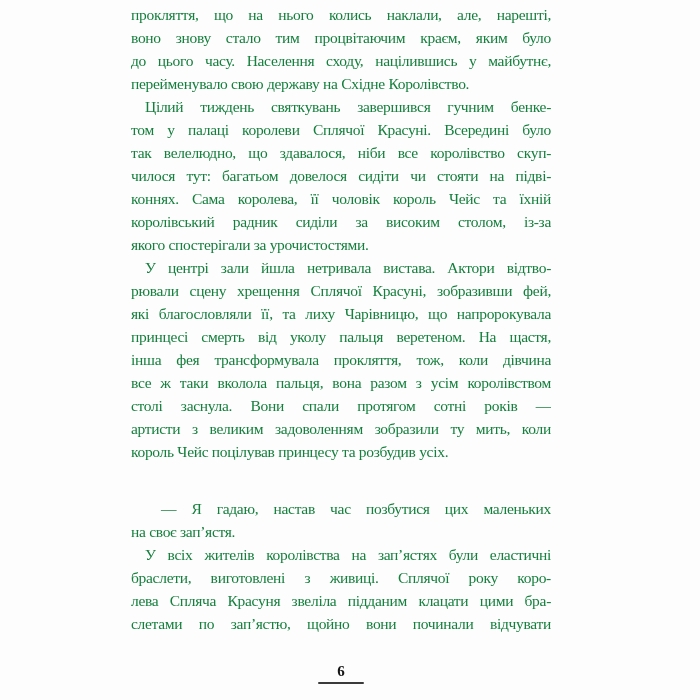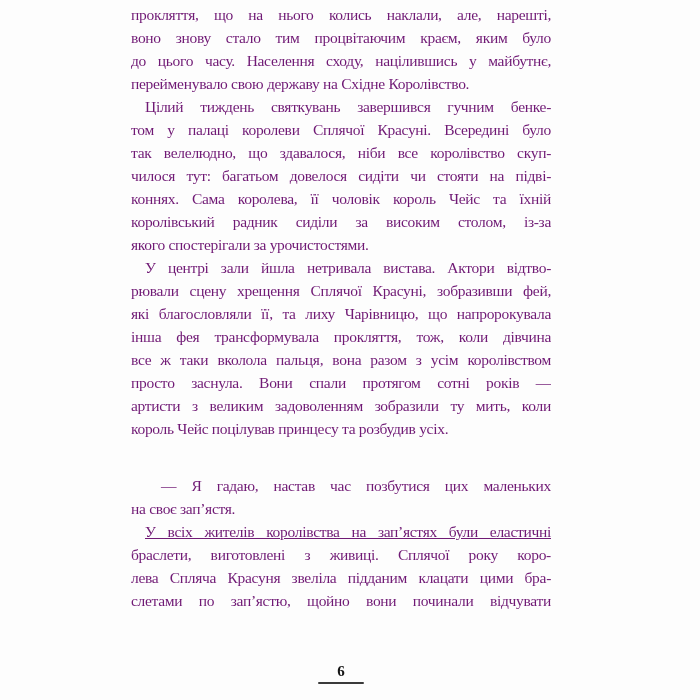--- a/index.html
+++ b/index.html
@@ -20,21 +20,21 @@
     left: 131px;
     top: 3px;
     width: 420px;
   }
 
   .line {
     height: 23px;
     line-height: 23px;
     font-size: 15.5px;
     letter-spacing: -0.3px;
-    color: #701a75;
+    color: #15803d;
     text-align: justify;
     text-align-last: justify;
     text-justify: inter-word;
     overflow: hidden;
     white-space: normal;
   }
 
   .line.para-end {
     text-align-last: left;
   }
@@ -76,28 +76,29 @@
       <div class="line" style="text-indent: 14px;">Цілий тиждень святкувань завершився гучним бенке-</div>
       <div class="line">том у палаці королеви Сплячої Красуні. Всередині було</div>
       <div class="line">так велелюдно, що здавалося, ніби все королівство скуп-</div>
       <div class="line">чилося тут: багатьом довелося сидіти чи стояти на підві-</div>
       <div class="line">коннях. Сама королева, її чоловік король Чейс та їхній</div>
       <div class="line">королівський радник сиділи за високим столом, із-за</div>
       <div class="line para-end">якого спостерігали за урочистостями.</div>
       <div class="line" style="text-indent: 14px;">У центрі зали йшла нетривала вистава. Актори відтво-</div>
       <div class="line">рювали сцену хрещення Сплячої Красуні, зобразивши фей,</div>
       <div class="line">які благословляли її, та лиху Чарівницю, що напророкувала</div>
+      <div class="line">принцесі смерть від уколу пальця веретеном. На щастя,</div>
       <div class="line">інша фея трансформувала прокляття, тож, коли дівчина</div>
       <div class="line">все ж таки вколола пальця, вона разом з усім королівством</div>
-      <div class="line">просто заснула. Вони спали протягом сотні років —</div>
+      <div class="line">столі заснула. Вони спали протягом сотні років —</div>
       <div class="line">артисти з великим задоволенням зобразили ту мить, коли</div>
       <div class="line para-end">король Чейс поцілував принцесу та розбудив усіх.</div>
       <div class="line" style="text-indent: 30px; margin-top: 34px;">— Я гадаю, настав час позбутися цих маленьких</div>
       <div class="line para-end">на своє зап’ястя.</div>
-      <div class="line" style="text-indent: 14px; text-decoration: underline;">У всіх жителів королівства на зап’ястях були еластичні</div>
+      <div class="line" style="text-indent: 14px;">У всіх жителів королівства на зап’ястях були еластичні</div>
       <div class="line">браслети, виготовлені з живиці. Сплячої року коро-</div>
       <div class="line">лева Спляча Красуня звеліла підданим клацати цими бра-</div>
       <div class="line">слетами по зап’ястю, щойно вони починали відчувати</div>
     </main>
 
   <footer class="page-footer">
     <div class="page-number">6</div>
     <div class="page-number-rule"></div>
   </footer>
 

